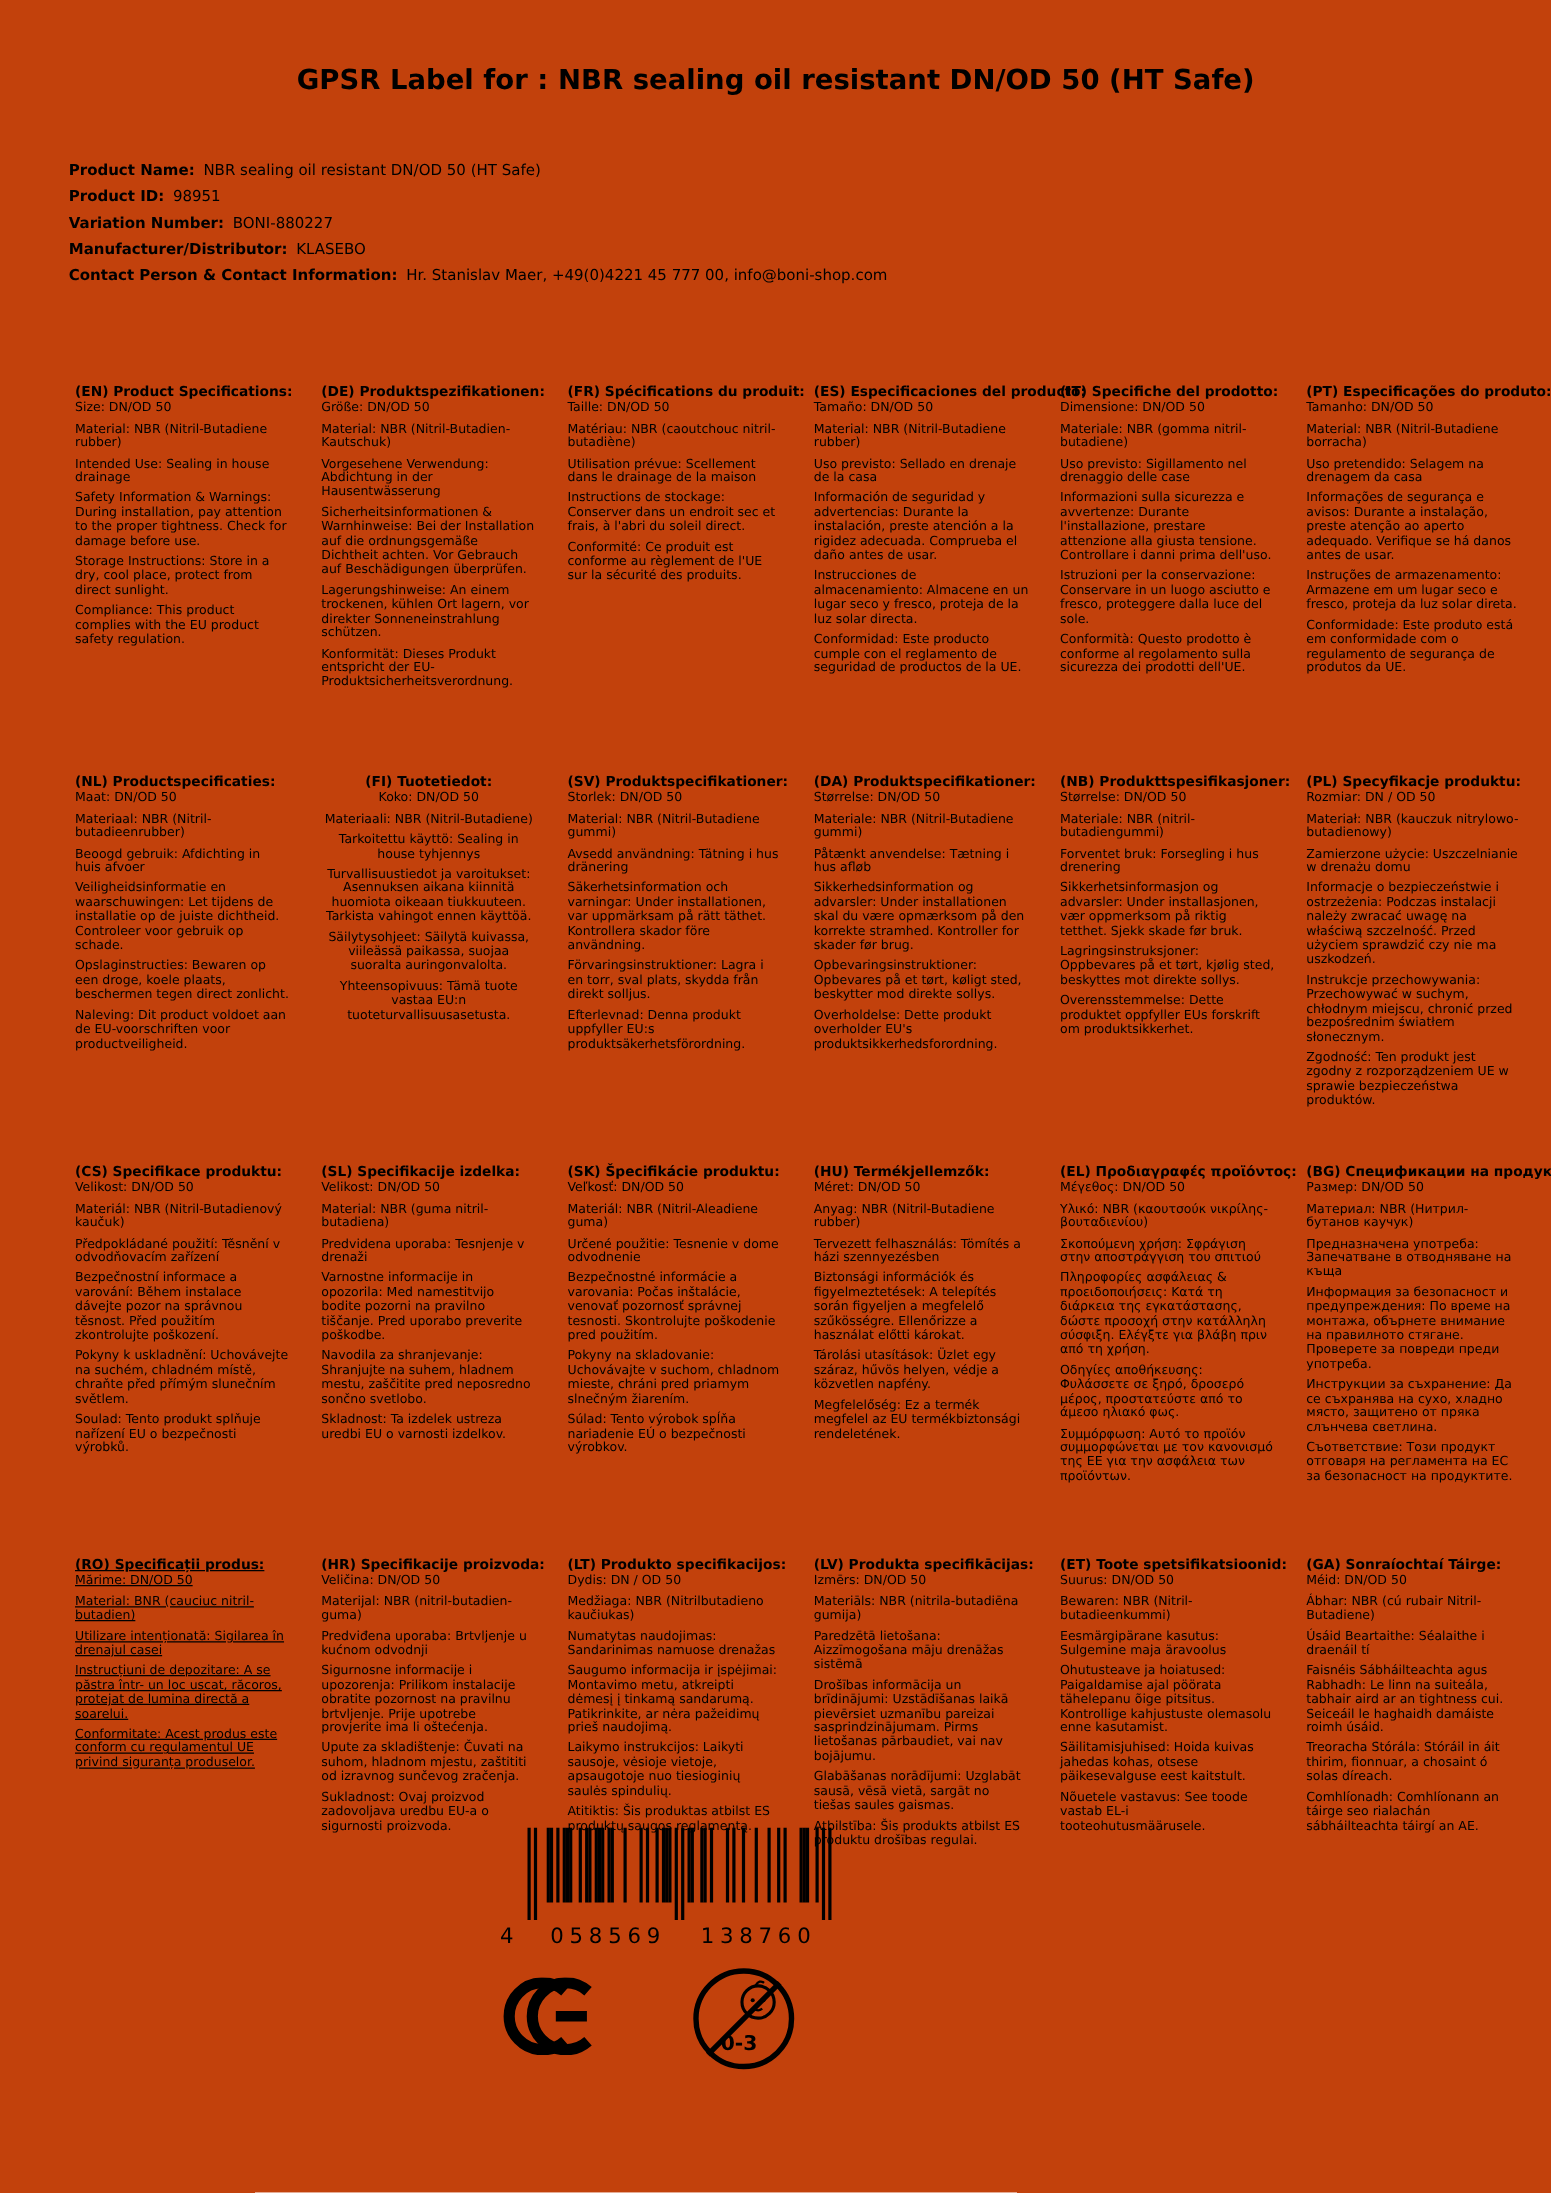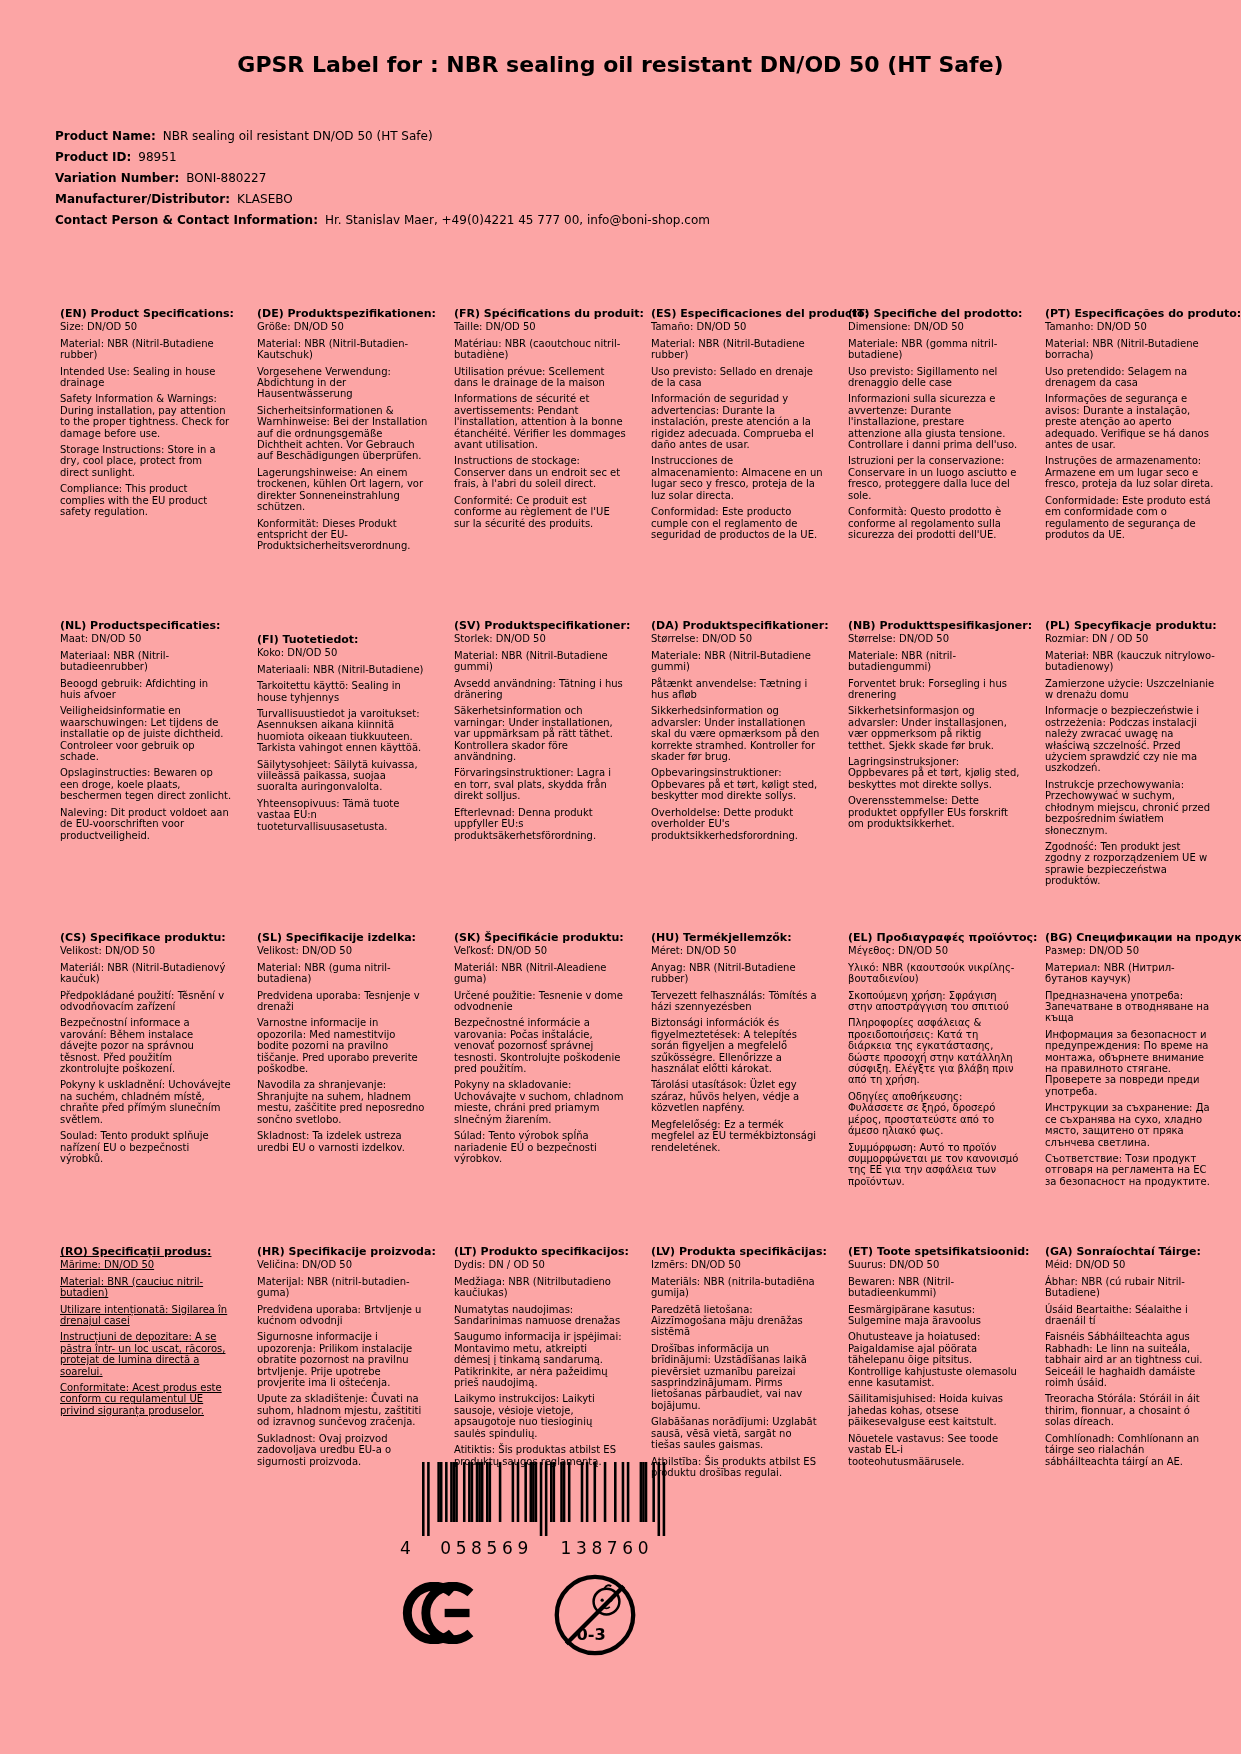--- a/index.html
+++ b/index.html
@@ -1,16 +1,16 @@
 <!DOCTYPE html>
 <html><head>
 <meta charset="utf-8">
 <style>
   html,body{margin:0;padding:0;background:#fff;}
-  .page{position:relative;width:1241px;height:1754px;background:#fca5a5;overflow:hidden;
+  .page{position:relative;width:1241px;height:1754px;background:#c2410c;overflow:hidden;
         font-family:"DejaVu Sans","Liberation Sans",sans-serif;color:#000;}
   .title{position:absolute;top:52px;left:0;width:100%;text-align:center;
          font-size:22px;font-weight:bold;margin:0;}
   .product-info{position:absolute;left:55px;top:126px;font-size:12px;line-height:21px;}
   .pi-label{font-weight:bold;}
   .pi-value{margin-left:7px;}
   .block{position:absolute;width:172px;font-size:10px;line-height:11.4px;}
   .block-h{font-weight:bold;white-space:nowrap;font-size:11px;margin:0 0 2px 0;}
   .block-p{margin:0 0 5px 0;overflow-wrap:break-word;}
   .barcode-wrap{position:absolute;left:386px;top:1462px;}
@@ -49,21 +49,20 @@
         <div class="block-p">Vorgesehene Verwendung: Abdichtung in der Hausentwässerung</div>
         <div class="block-p">Sicherheitsinformationen &amp; Warnhinweise: Bei der Installation auf die ordnungsgemäße Dichtheit achten. Vor Gebrauch auf Beschädigungen überprüfen.</div>
         <div class="block-p">Lagerungshinweise: An einem trockenen, kühlen Ort lagern, vor direkter Sonneneinstrahlung schützen.</div>
         <div class="block-p">Konformität: Dieses Produkt entspricht der EU-Produktsicherheitsverordnung.</div>
       </div>
       <div class="block" style="left: 454px; top: 308px;">
         <div class="block-h">(FR) Spécifications du produit:</div>
         <div class="block-p">Taille: DN/OD 50</div>
         <div class="block-p">Matériau: NBR (caoutchouc nitril-butadiène)</div>
         <div class="block-p">Utilisation prévue: Scellement dans le drainage de la maison</div>
-        <div class="block-p">Informations de sécurité et avertissements: Pendant l'installation, attention à la bonne étanchéité. Vérifier les dommages avant utilisation.</div>
         <div class="block-p">Instructions de stockage: Conserver dans un endroit sec et frais, à l'abri du soleil direct.</div>
         <div class="block-p">Conformité: Ce produit est conforme au règlement de l'UE sur la sécurité des produits.</div>
       </div>
       <div class="block" style="left: 651px; top: 308px;">
         <div class="block-h">(ES) Especificaciones del producto:</div>
         <div class="block-p">Tamaño: DN/OD 50</div>
         <div class="block-p">Material: NBR (Nitril-Butadiene rubber)</div>
         <div class="block-p">Uso previsto: Sellado en drenaje de la casa</div>
         <div class="block-p">Información de seguridad y advertencias: Durante la instalación, preste atención a la rigidez adecuada. Comprueba el daño antes de usar.</div>
         <div class="block-p">Instrucciones de almacenamiento: Almacene en un lugar seco y fresco, proteja de la luz solar directa.</div>
@@ -89,21 +88,21 @@
       </div>
       <div class="block" style="left: 60px; top: 620px;">
         <div class="block-h">(NL) Productspecificaties:</div>
         <div class="block-p">Maat: DN/OD 50</div>
         <div class="block-p">Materiaal: NBR (Nitril-butadieenrubber)</div>
         <div class="block-p">Beoogd gebruik: Afdichting in huis afvoer</div>
         <div class="block-p">Veiligheidsinformatie en waarschuwingen: Let tijdens de installatie op de juiste dichtheid. Controleer voor gebruik op schade.</div>
         <div class="block-p">Opslaginstructies: Bewaren op een droge, koele plaats, beschermen tegen direct zonlicht.</div>
         <div class="block-p">Naleving: Dit product voldoet aan de EU-voorschriften voor productveiligheid.</div>
       </div>
-      <div class="block" style="left: 257px; top: 634px;">
+      <div class="block" style="left: 257px; top: 620px; text-align: center;">
         <div class="block-h">(FI) Tuotetiedot:</div>
         <div class="block-p">Koko: DN/OD 50</div>
         <div class="block-p">Materiaali: NBR (Nitril-Butadiene)</div>
         <div class="block-p">Tarkoitettu käyttö: Sealing in house tyhjennys</div>
         <div class="block-p">Turvallisuustiedot ja varoitukset: Asennuksen aikana kiinnitä huomiota oikeaan tiukkuuteen. Tarkista vahingot ennen käyttöä.</div>
         <div class="block-p">Säilytysohjeet: Säilytä kuivassa, viileässä paikassa, suojaa suoralta auringonvalolta.</div>
         <div class="block-p">Yhteensopivuus: Tämä tuote vastaa EU:n tuoteturvallisuusasetusta.</div>
       </div>
       <div class="block" style="left: 454px; top: 620px;">
         <div class="block-h">(SV) Produktspecifikationer:</div>

